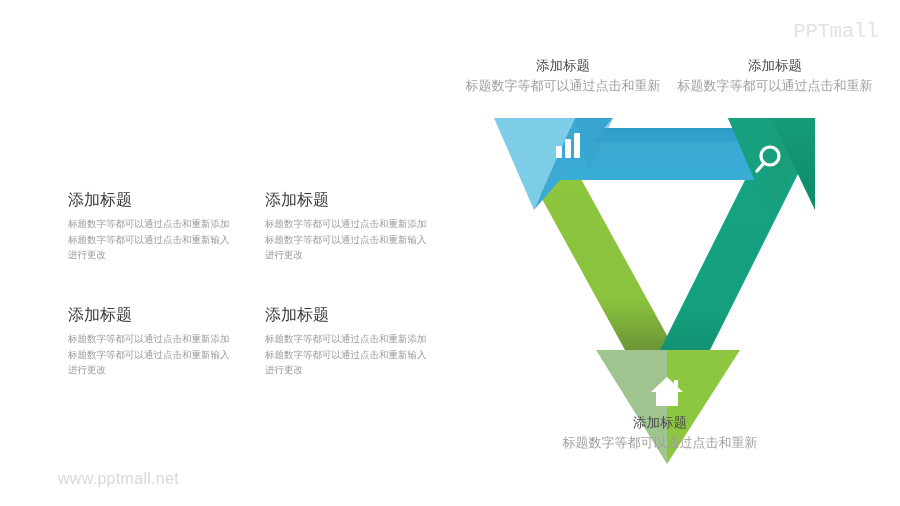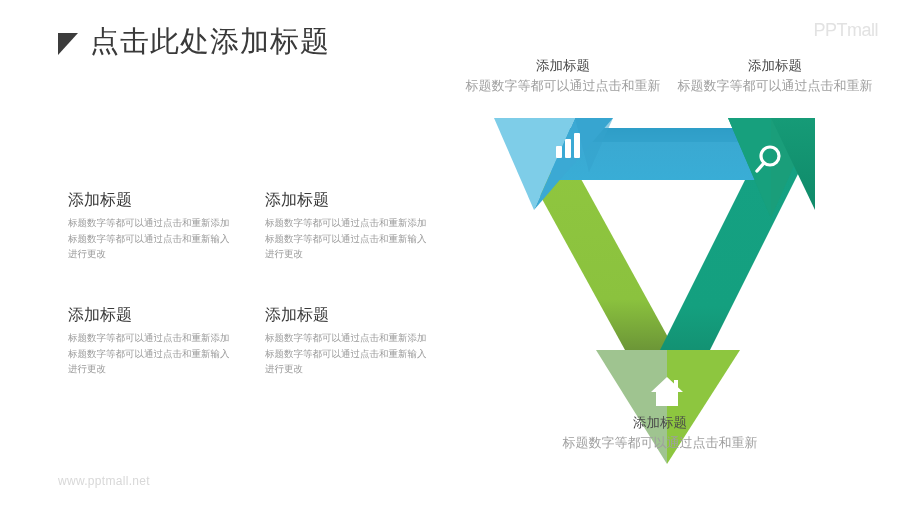--- a/index.html
+++ b/index.html
@@ -44,44 +44,44 @@
     letter-spacing: 1px;
     line-height: 1.1;
     white-space: nowrap;
   }
 
   
   .logo {
     position: absolute;
     right: 22px;
     top: 20px;
-    font-size: 18px;
+    font-size: 21px;
     color: #e2e2e2;
     letter-spacing: -0.5px;
     font-weight: 500;
     user-select: none;
+    font-family: Liberation Mono, monospace;
   }
 
   
   .text-block {
     position: absolute;
     width: 190px;
   }
   .tb-heading {
     font-size: 16px;
     color: #3a3a3a;
     margin-bottom: 7px;
     line-height: 1.2;
     white-space: nowrap;
   }
   .tb-body {
     font-size: 9.5px;
     color: #9a9a9a;
     line-height: 1.62;
-    font-family: Liberation Serif, serif;
   }
   .tb-body div { white-space: nowrap; }
 
   .tb-1 { left: 68px;  top: 190px; }
   .tb-2 { left: 265px; top: 190px; }
   .tb-3 { left: 68px;  top: 305px; }
   .tb-4 { left: 265px; top: 305px; }
 
   
   .graphic {
@@ -113,34 +113,30 @@
   }
   .nl-top-left  { left: 453px; top: 58px;  width: 220px; }
   .nl-top-right { left: 665px; top: 58px;  width: 220px; }
   .nl-bottom    { left: 550px; top: 415px; width: 220px; }
 
   
   .footer {
     position: absolute;
     left: 58px;
     bottom: 18px;
-    font-size: 12px;
+    font-size: 16px;
     color: #d8d8d8;
     letter-spacing: 0.3px;
   }
 </style>
 </head>
 <body>
 
 <div class="slide">
 
-  <div class="title-row">
-    <div class="title-marker"></div>
-    <div class="title-text">点击此处添加标题</div>
-  </div>
 
   <div class="logo">PPTmall</div>
 
   <div class="text-block tb-1">
     <div class="tb-heading">添加标题</div>
     <div class="tb-body">
       <div>标题数字等都可以通过点击和重新添加</div>
       <div>标题数字等都可以通过点击和重新输入</div>
       <div>进行更改</div>
     </div>

